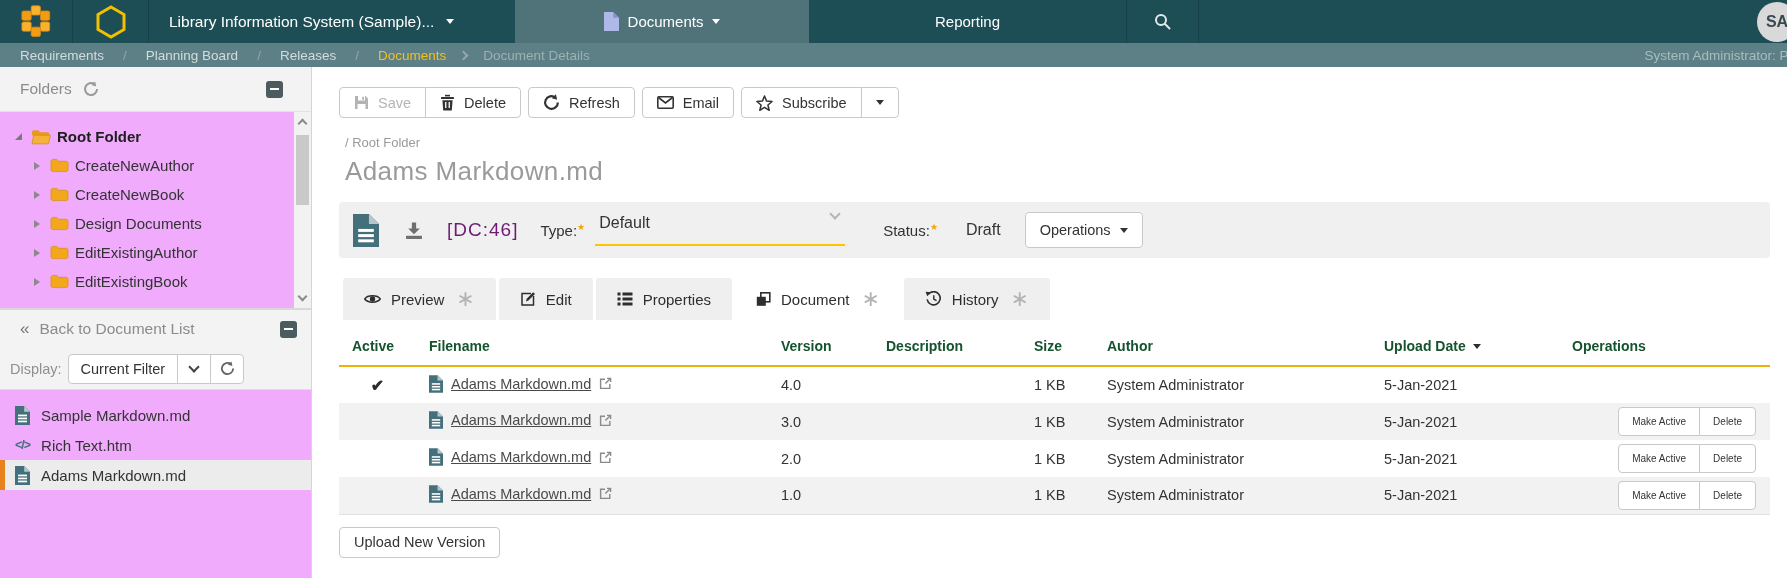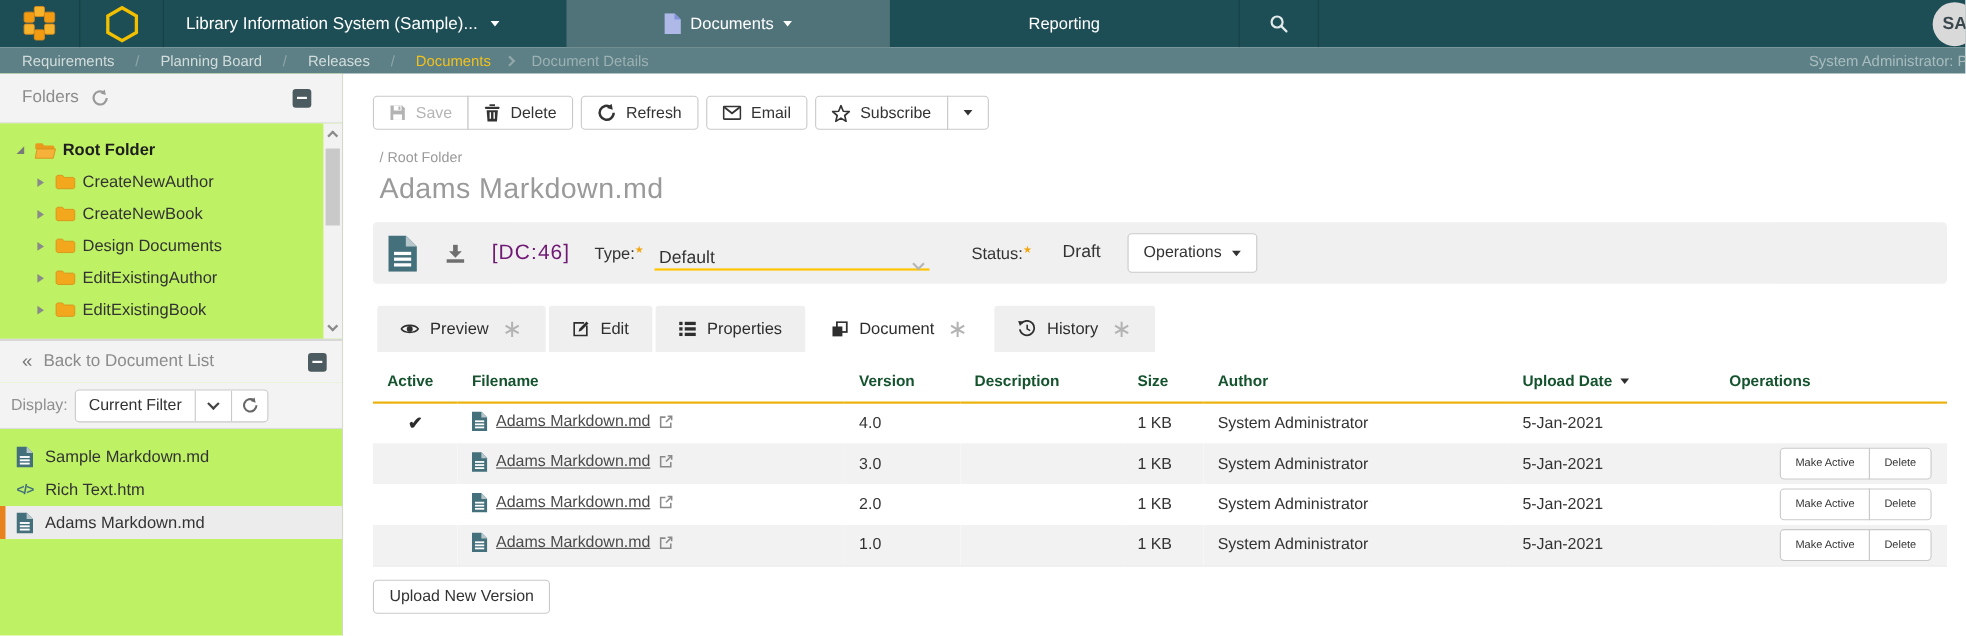--- a/index.html
+++ b/index.html
@@ -25,21 +25,21 @@
 .crumbbar{height:24px;background:#5c8085;display:flex;align-items:center;font-size:13.5px;color:#d3dcdc;padding-left:20px;flex-shrink:0}
 .crumb{cursor:pointer;white-space:nowrap}
 .crumb-sep{color:#8fa5a9;margin:0 19px}
 .crumb-docs{color:#f2c01c}
 .crumb-gt{width:7px;height:7px;border-top:2px solid #93a7ab;border-right:2px solid #93a7ab;transform:rotate(45deg);margin:0 16px 0 14px}
 .crumb-current{color:#9db0b3}
 .crumb-user{margin-left:auto;color:#a9bcbf;margin-right:-6px;white-space:nowrap}
 
 
 .bodyrow{flex:1;display:flex;min-height:0}
-.sidebar{width:312px;flex-shrink:0;border-right:1px solid #d5d5d5;display:flex;flex-direction:column;background:#bef264}
+.sidebar{width:312px;flex-shrink:0;border-right:1px solid #d5d5d5;display:flex;flex-direction:column;background:#f0abfc}
 .panel-head{height:45px;background:#f3f3f3;display:flex;align-items:center;padding-left:20px;border-bottom:1px solid #e2e2e2;flex-shrink:0}
 .panel-title{color:#8b8b8b;font-size:15.5px;margin-right:11px}
 .icon-btn{display:flex;align-items:center;cursor:pointer}
 .min-btn{width:17px;height:17px;background:#4c5b5f;border-radius:3px;margin-left:auto;margin-right:28px;position:relative;cursor:pointer;flex-shrink:0}
 .min-btn::after{content:"";position:absolute;left:4px;right:4px;top:7.5px;height:2px;background:#fff}
 .back-head{border-top:2px solid #d8d8d8;height:40px;border-bottom:none}
 .back-head .min-btn{margin-right:14px}
 .back-link{color:#8b8b8b;font-size:15.5px;display:flex;align-items:center;gap:10px;cursor:pointer}
 .laquo{font-size:17px;color:#777}
 
@@ -78,21 +78,21 @@
 .btn-group .btn:first-child{border-radius:4px 0 0 4px;margin-left:0}
 .btn-group .btn:last-child{border-radius:0 4px 4px 0}
 .folder-path{margin:17px 0 0 33px;font-size:13px;color:#9a9a9a}
 .doc-title{margin:6px 0 0 33px;font-size:26px;font-weight:400;color:#9a9a9a;letter-spacing:.4px}
 
 .infobar{margin:15px 17px 0 27px;height:56px;background:#f0f0f0;border-radius:4px;display:flex;align-items:center;padding:0 14px;flex-shrink:0}
 .dl-icon{margin-left:26px}
 .doc-id{margin-left:24px;font-size:19px;color:#701a75;letter-spacing:1px}
 .fld-label{margin-left:22px;font-size:15px;font-weight:normal;color:#333}
 .req{color:#f2a50c;font-size:9px;vertical-align:top;line-height:1;position:relative;top:1px}
-.type-select{margin-left:10px;width:250px;height:32px;display:flex;align-items:flex-end;justify-content:space-between;border-bottom:2.5px solid #fdc400;padding:0 6px 0 4px;font-size:16px;color:#333;cursor:pointer}
+.type-select{margin-left:10px;width:250px;height:32px;display:flex;align-items:flex-start;justify-content:space-between;border-bottom:2.5px solid #fdc400;padding:0 6px 0 4px;font-size:16px;color:#333;cursor:pointer}
 .chev-gy{width:8px;height:8px;border-right:2px solid #b5b5b5;border-bottom:2px solid #b5b5b5;transform:rotate(45deg);margin-top:-4px}
 .status-label{margin-left:38px}
 .status-val{margin-left:28px;font-size:16px;color:#333}
 .ops-btn{margin-left:24px;height:36px}
 
 .tabs{margin:20px 0 0 31px;display:flex;gap:3px;flex-shrink:0}
 .tab{height:42px;background:#efefef;display:flex;align-items:center;gap:10px;padding:0 21px;font-size:15px;color:#2e2e2e;border-radius:3px 3px 0 0;cursor:pointer;white-space:nowrap}
 .tab.active{background:#fff}
 .ast{color:#b3b3b3;font-size:22px;line-height:8px;margin-left:2px}
 

